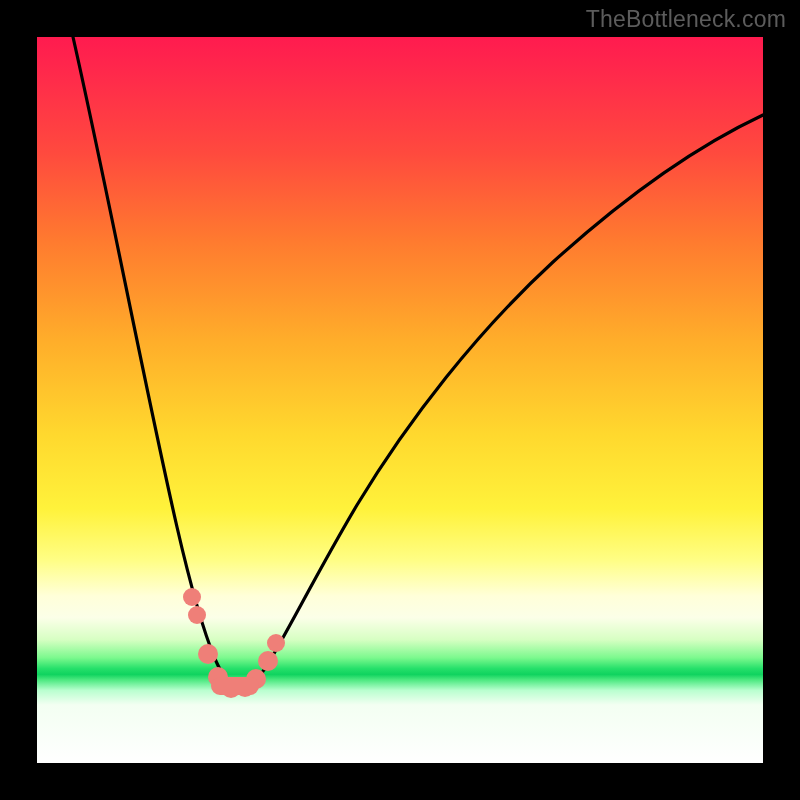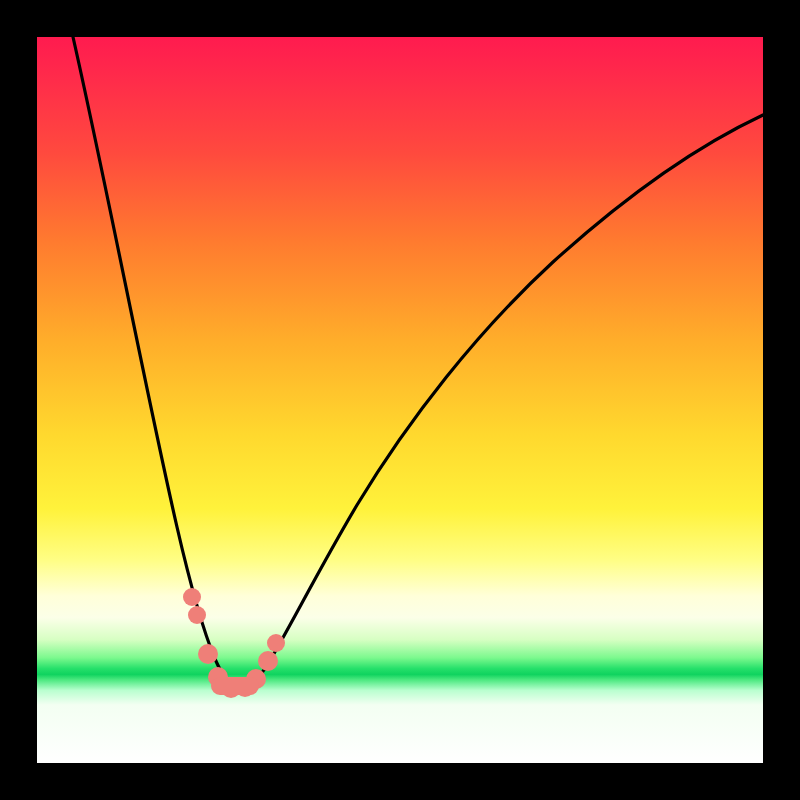--- a/index.html
+++ b/index.html
@@ -92,13 +92,14 @@
       <circle cx="194" cy="651" r="10"></circle>
       <circle cx="208" cy="650" r="10"></circle>
       <circle cx="219" cy="642" r="10"></circle>
       <circle cx="231" cy="624" r="10"></circle>
       <circle cx="239" cy="606" r="9"></circle>
 
       <rect x="174" y="640" width="48" height="18" rx="9" ry="9"></rect>
     </g>
   </svg>
 
+  <div class="watermark">TheBottleneck.com</div>
 </div>
 
 </body></html>

